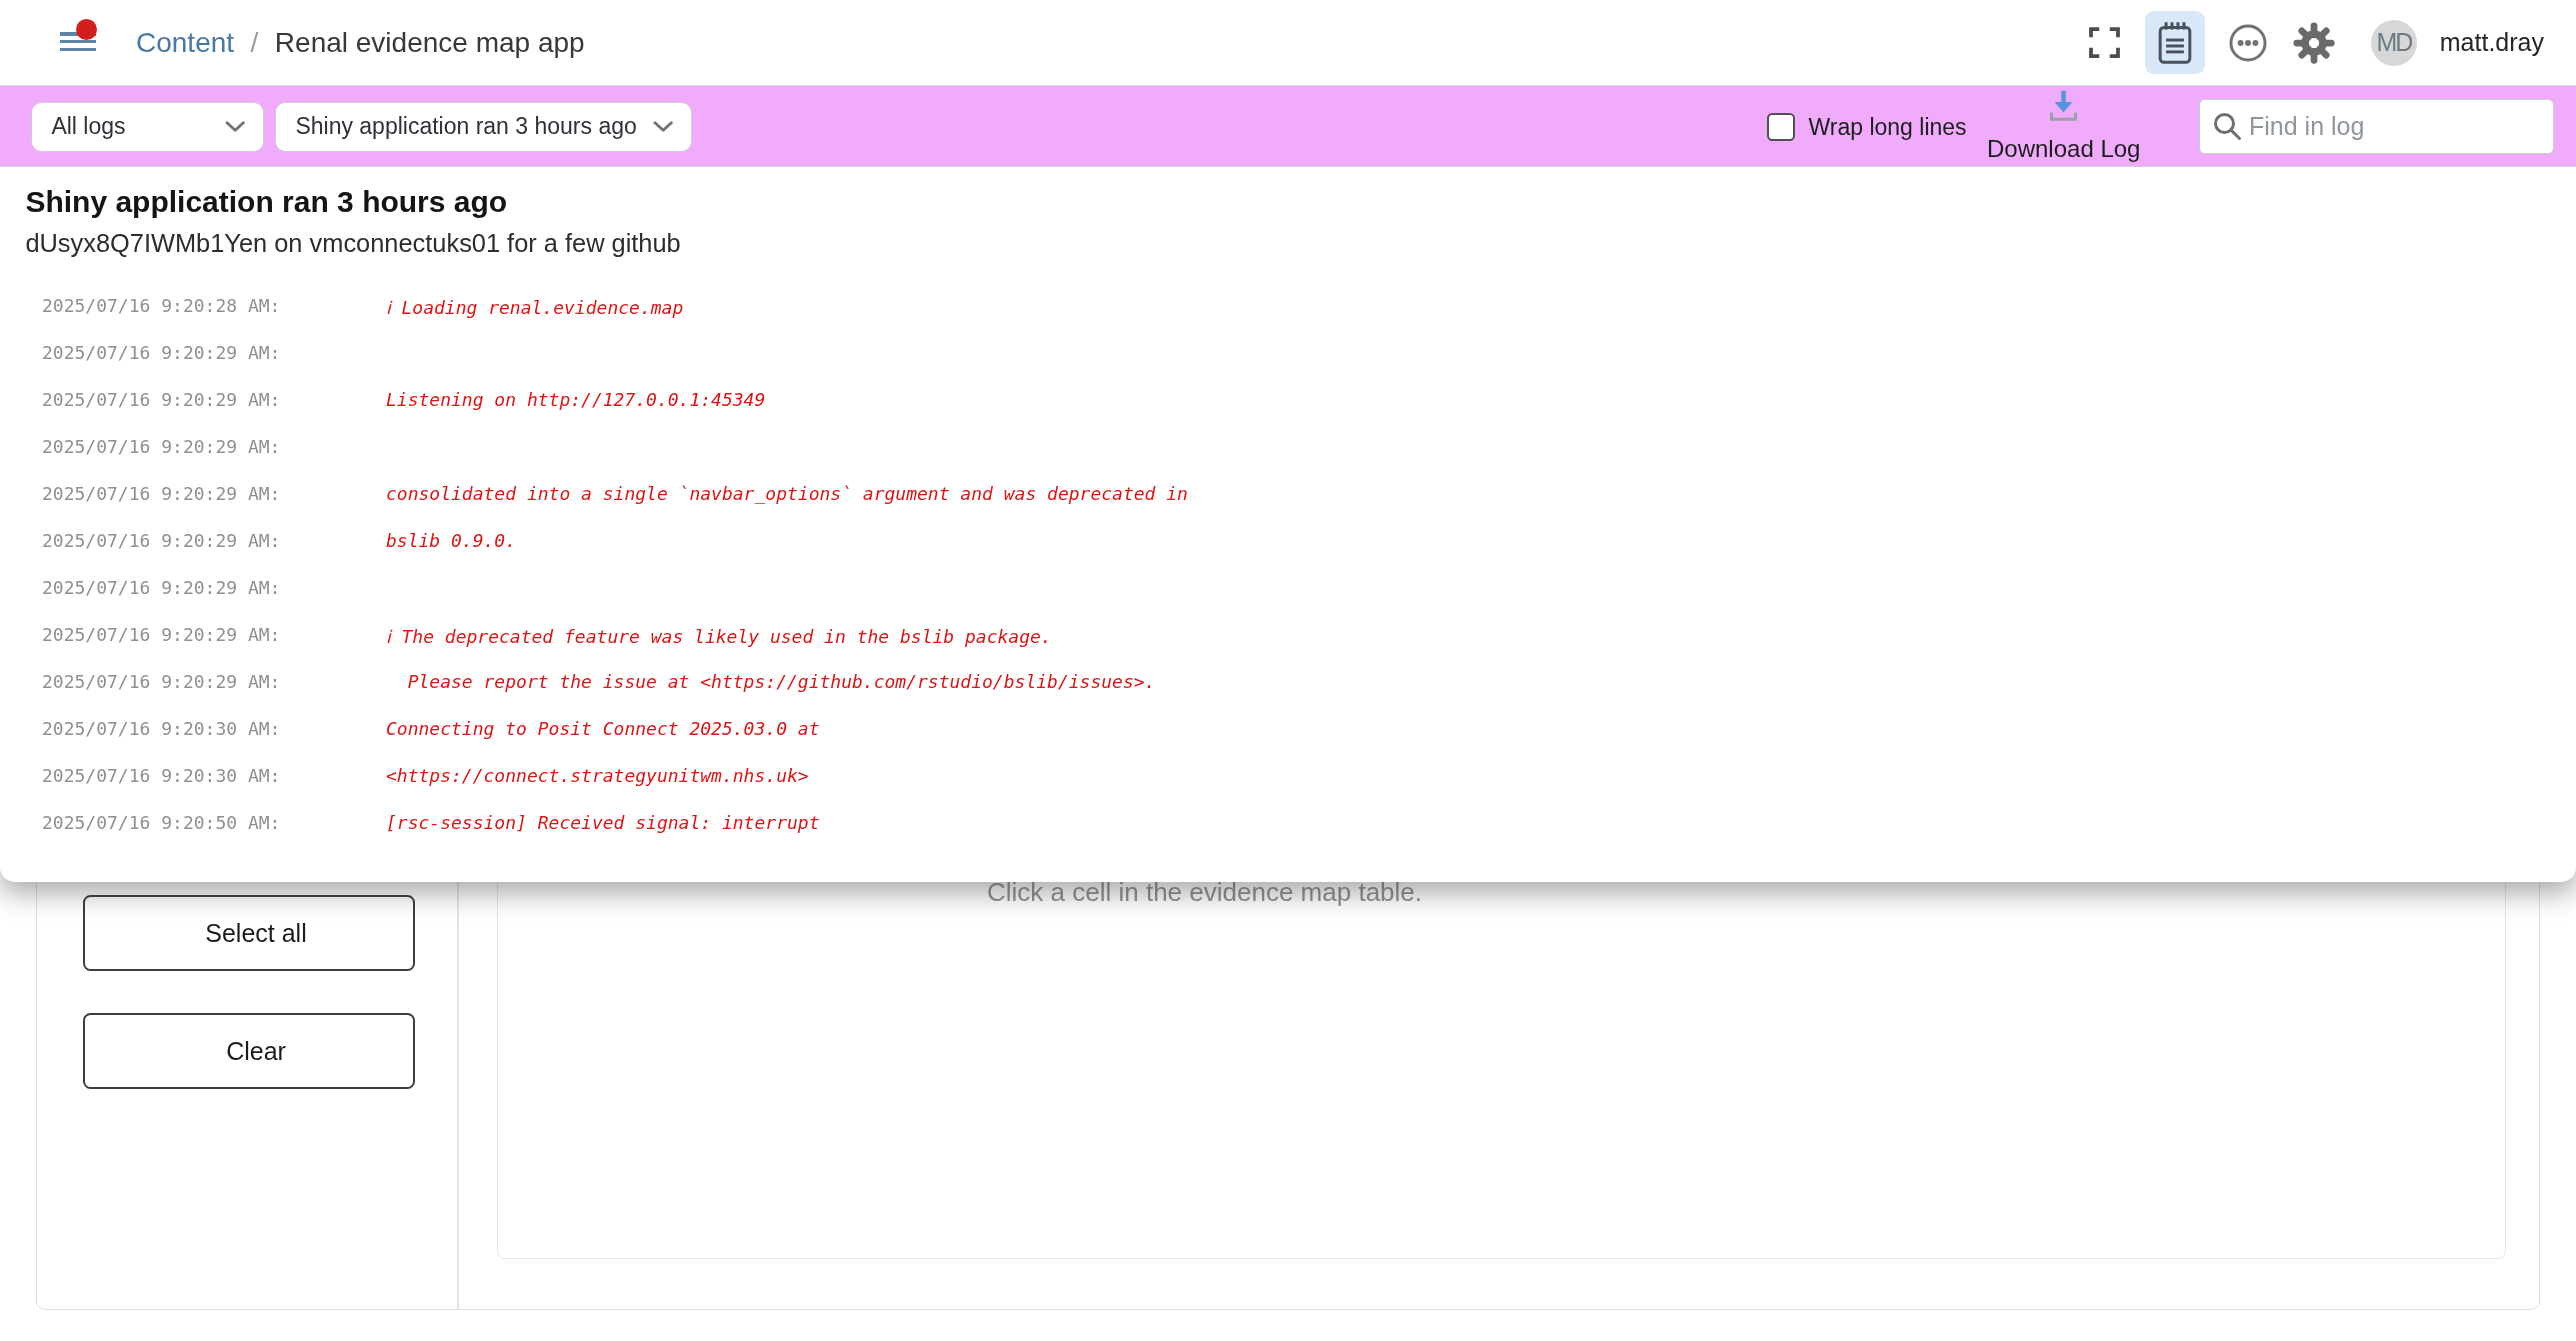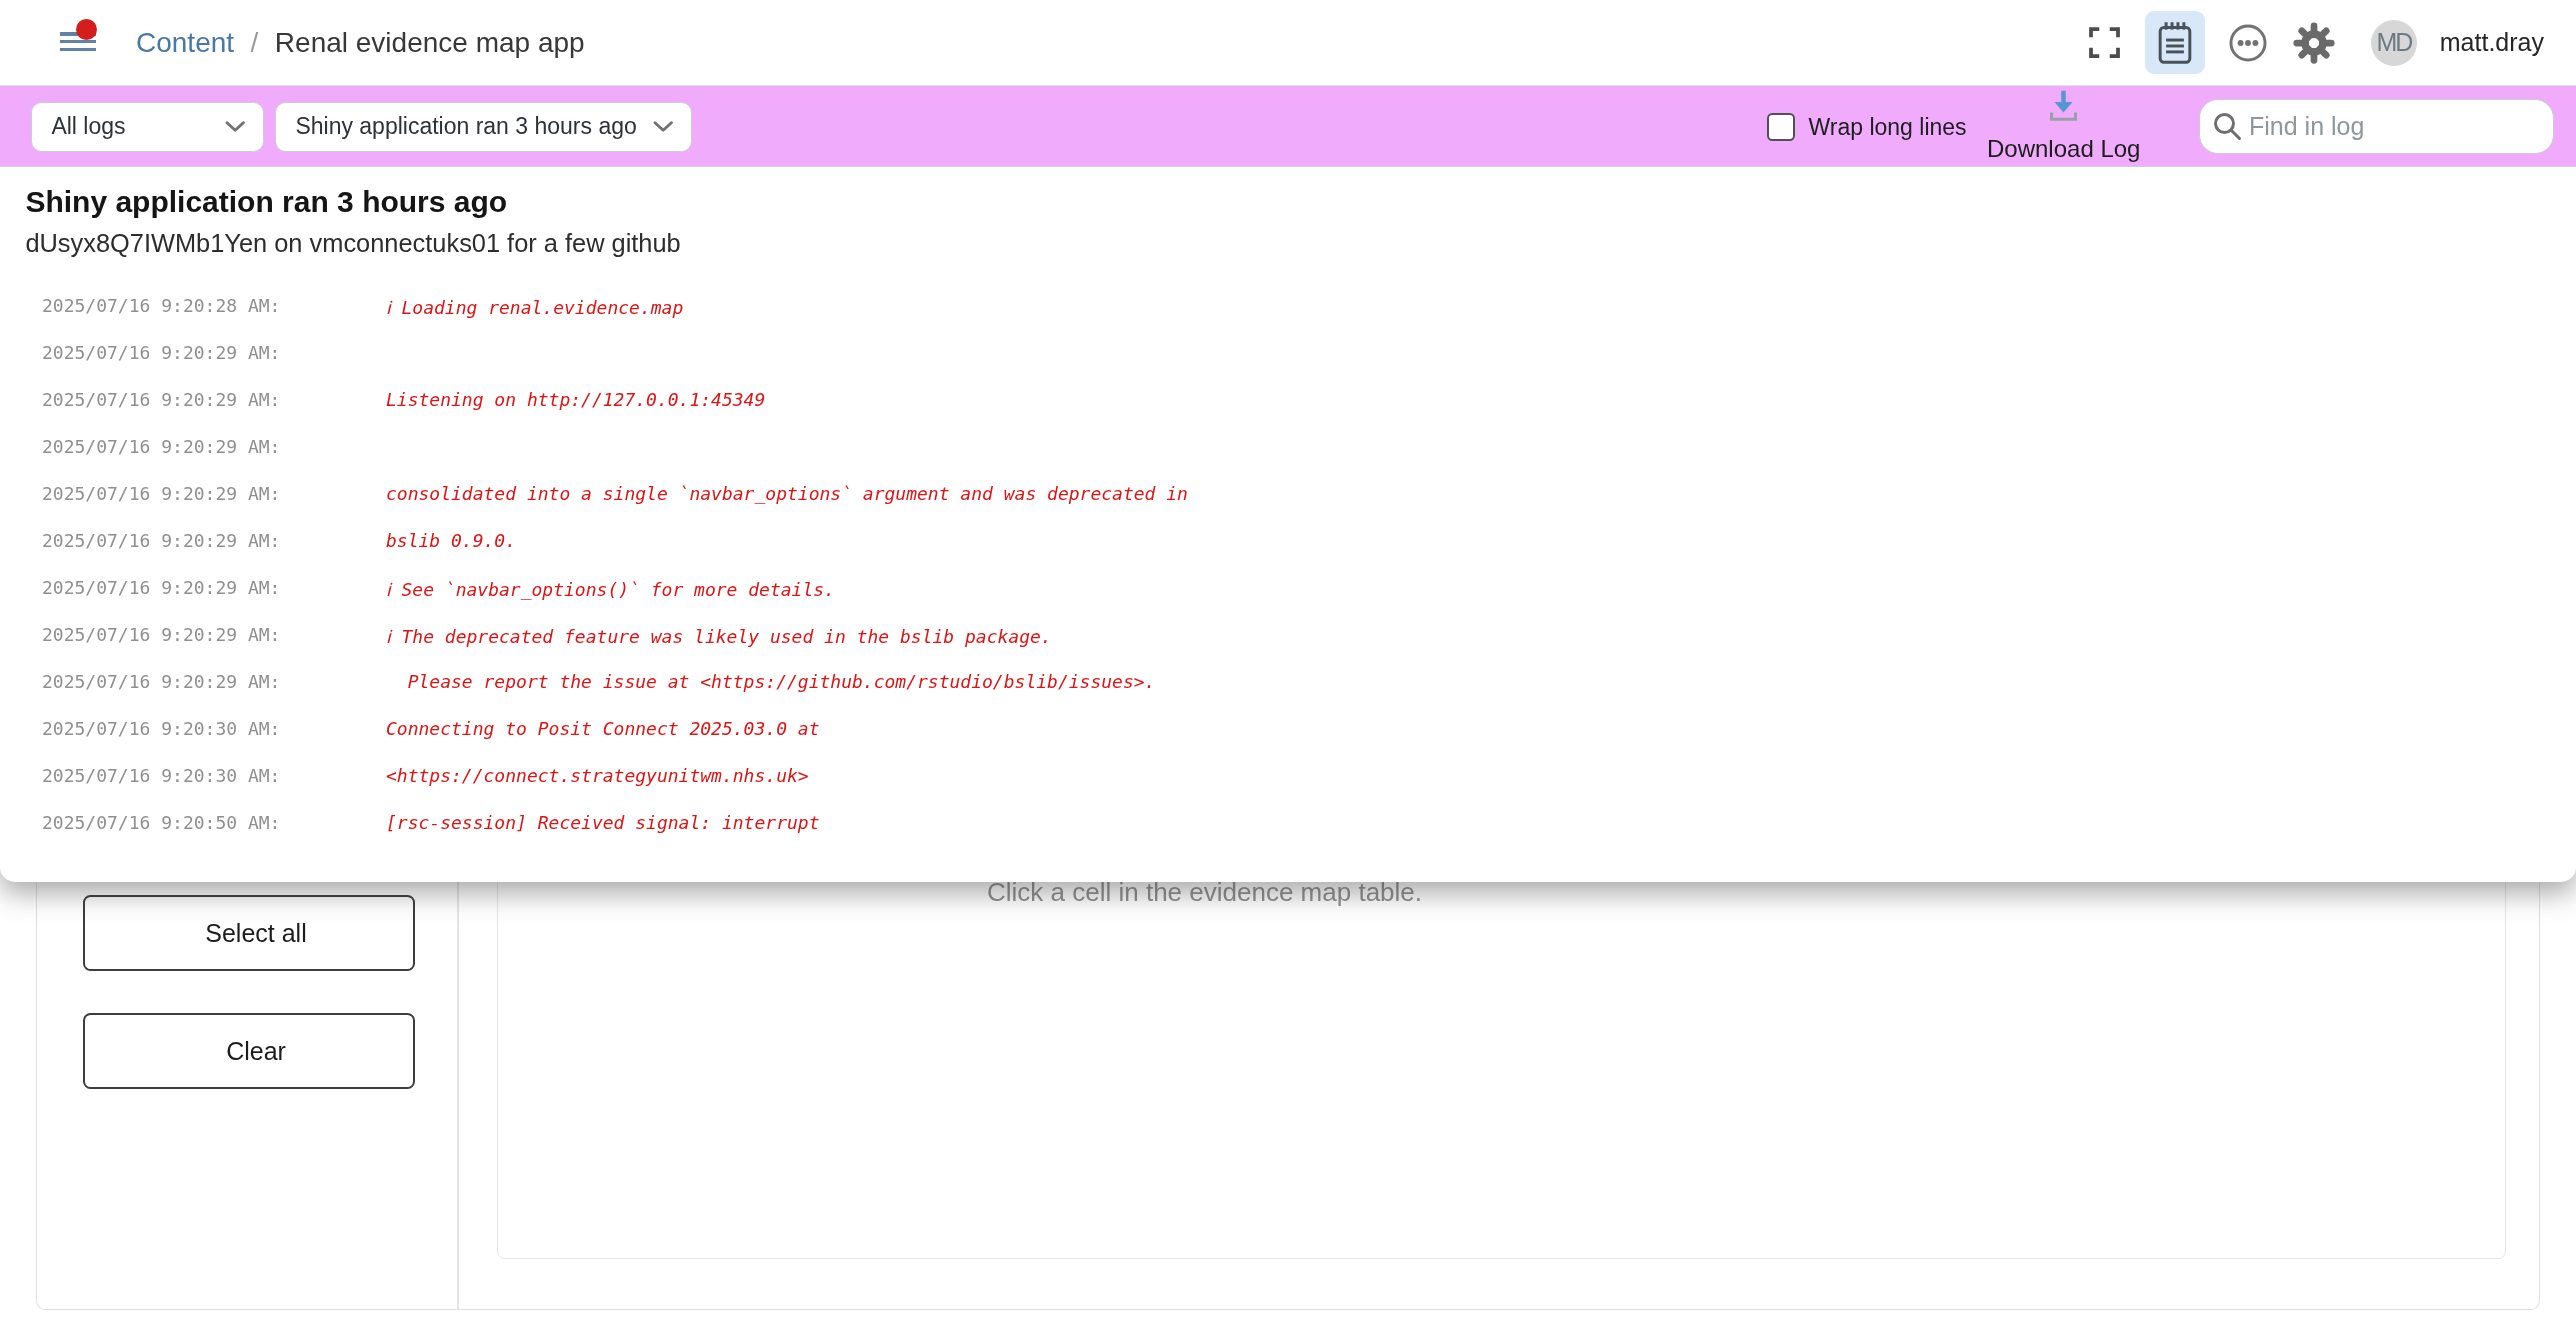--- a/index.html
+++ b/index.html
@@ -48,21 +48,21 @@
   .select .sel-text { white-space:nowrap; overflow:hidden; }
   .select-logtype { left:31px; width:233px; }
   .select-session { left:275px; width:417px; }
   .chev { flex:none; margin-left:12px; }
   .wrap-group { position:absolute; left:1767px; top:0; height:82px; display:flex; align-items:center; gap:13.5px; }
   .checkbox { width:28px; height:28px; border:2.2px solid #515151; border-radius:5.2px; background:#fff; box-sizing:border-box; cursor:pointer; }
   .wrap-label { font-size:23px; color:#1d1d1d; cursor:pointer; }
   .download-btn { position:absolute; left:1981px; top:0; height:82px; display:flex; align-items:center; gap:12px;
     background:none; border:none; font-size:24px; color:#1d1d1d; cursor:pointer; font-family:"Liberation Sans", sans-serif;flex-direction:column; }
   .find-wrap { position:absolute; left:2199px; top:12.7px; width:355px; height:55px; }
-  .find-input { width:100%; height:100%; box-sizing:border-box; border:1.5px solid #c8cdd2; border-radius:19px;
+  .find-input { width:100%; height:100%; box-sizing:border-box; border:1.5px solid #c8cdd2; border-radius:6px;
     background:#fff; font-size:25px; color:#333; padding:0 15px 0 49px; font-family:"Liberation Sans", sans-serif; }
   .find-input::placeholder { color:#8f969c; }
   .find-icon { position:absolute; left:12px; top:11.2px; pointer-events:none; }
 
   .log-title { position:absolute; left:25.4px; top:100px; font-size:30px; font-weight:bold; color:#151515; }
   .log-subtitle { position:absolute; left:25.4px; top:144px; font-size:25.4px; color:#2d2d2d; }
   .log-lines { position:absolute; left:42px; top:196px; right:30px; bottom:18px; overflow:hidden; }
   .log-line { display:flex; height:47px; align-items:flex-start; white-space:pre;
     font-family:"DejaVu Sans Mono", monospace; font-size:18px; }
   .log-line .ts { flex:none; width:299px; margin-right:45px; color:#8f8f8f; }
@@ -185,21 +185,21 @@
     <div class="log-title">Shiny application ran 3 hours ago</div>
     <div class="log-subtitle">dUsyx8Q7IWMb1Yen on vmconnectuks01 for a few github</div>
     <div class="log-lines">
         <div class="log-line plain partial"></div>
         <div class="log-line"><span class="ts">2025/07/16 9:20:28 AM:</span><span class="msg">ℹ Loading renal.evidence.map</span></div>
         <div class="log-line"><span class="ts">2025/07/16 9:20:29 AM:</span><span class="msg"></span></div>
         <div class="log-line"><span class="ts">2025/07/16 9:20:29 AM:</span><span class="msg">Listening on http://127.0.0.1:45349</span></div>
         <div class="log-line"><span class="ts">2025/07/16 9:20:29 AM:</span></div>
         <div class="log-line"><span class="ts">2025/07/16 9:20:29 AM:</span><span class="msg">consolidated into a single `navbar_options` argument and was deprecated in</span></div>
         <div class="log-line"><span class="ts">2025/07/16 9:20:29 AM:</span><span class="msg">bslib 0.9.0.</span></div>
-        <div class="log-line"><span class="ts">2025/07/16 9:20:29 AM:</span><span class="msg">ℹ See `navbar_options()` for more details.</span></div>
+        <div class="log-line"><span class="ts">2025/07/16 9:20:29 AM:</span></div>
         <div class="log-line"><span class="ts">2025/07/16 9:20:29 AM:</span><span class="msg">ℹ The deprecated feature was likely used in the bslib package.</span></div>
         <div class="log-line"><span class="ts">2025/07/16 9:20:29 AM:</span><span class="msg">  Please report the issue at &lt;https://github.com/rstudio/bslib/issues&gt;.</span></div>
         <div class="log-line"><span class="ts">2025/07/16 9:20:30 AM:</span><span class="msg">Connecting to Posit Connect 2025.03.0 at</span></div>
         <div class="log-line"><span class="ts">2025/07/16 9:20:30 AM:</span><span class="msg">&lt;https://connect.strategyunitwm.nhs.uk&gt;</span></div>
         <div class="log-line"><span class="ts">2025/07/16 9:20:50 AM:</span><span class="msg">[rsc-session] Received signal: interrupt</span></div>
       </div>
   </div>
 
 </div>
 

